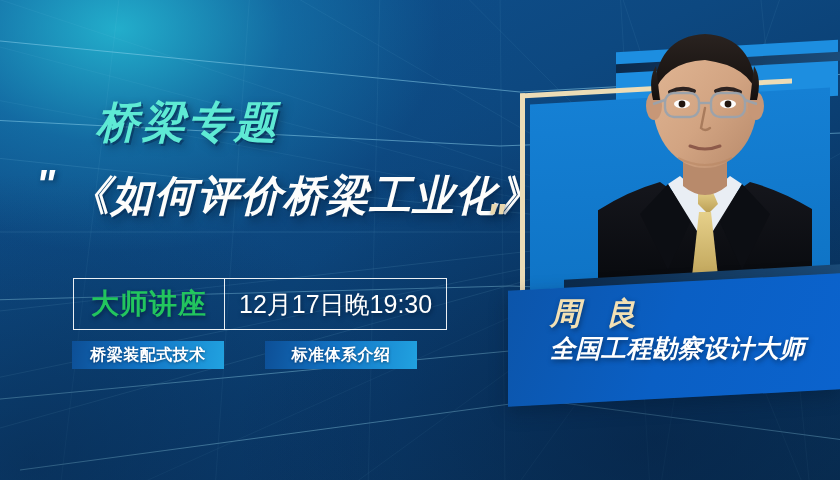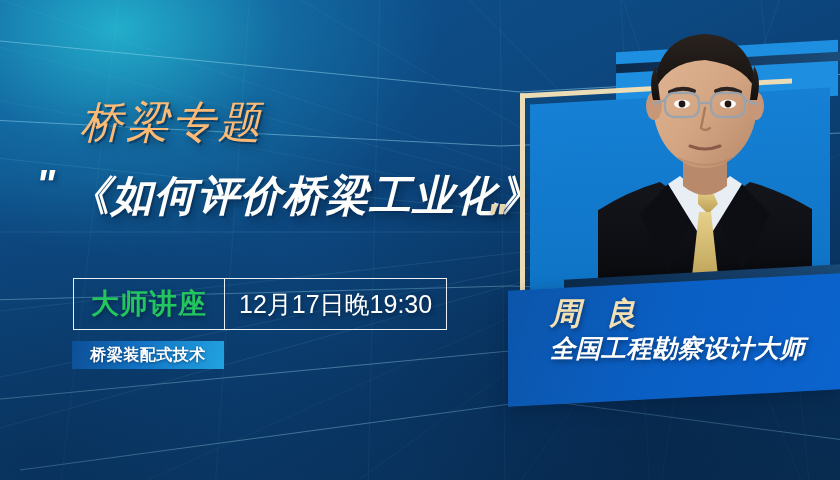--- a/index.html
+++ b/index.html
@@ -24,24 +24,24 @@
       radial-gradient(ellipse 620px 480px at 4% 96%, rgba(6,34,66,.45) 0%, rgba(6,34,66,0) 60%);
   }
   
   .grid-persp{position:absolute;inset:0;opacity:.5;}
   .grid-persp line{stroke:#8fd4ee;stroke-width:.85;opacity:.30;}
   .grid-persp line.soft{opacity:.16;}
   .grid-persp line.horiz{stroke-width:.7;opacity:.20;}
 
   
   .headline{
-    position:absolute;left:80px;top:101px;
-    font-size:43px;font-weight:normal;font-style:italic;
+    position:absolute;left:96px;top:101px;
+    font-size:43px;font-weight:bold;font-style:italic;
     letter-spacing:3px;line-height:1;
-    color:#fdba74;
+    color:#5eead4;
     text-shadow:2px 2px 0 rgba(8,44,84,.55), 4px 4px 9px rgba(4,26,52,.5);
     white-space:nowrap;
   }
   .quote{
     position:absolute;font-style:italic;font-weight:bold;
     font-size:40px;line-height:1;letter-spacing:-3px;
     user-select:none;
   }
   .quote-open{left:36px;top:164px;color:#ffffff;text-shadow:2px 2px 5px rgba(4,26,52,.5);}
   .quote-close{left:486px;top:198px;color:#e8d7ae;text-shadow:2px 2px 5px rgba(4,26,52,.5);}
@@ -195,20 +195,21 @@
   <div class="subtitle">《如何评价桥梁工业化》</div>
   <div class="quote quote-close">"</div>
 
   <div class="infobar">
     <div class="cell lecture">大师讲座</div>
     <div class="cell date">12月17日晚19:30</div>
   </div>
 
   <div class="tags">
     <div class="tag">桥梁装配式技术</div>
+    <div class="tag">标准体系介绍</div>
   </div>
 
   <div class="right-wrap">
     <div class="blue-panel-top"></div>
     <div class="dark-bar a"></div>
     <div class="gold-frame"></div>
     <div class="blue-panel"></div>
 
     <div class="portrait">
       <svg width="214" height="276" viewBox="0 0 214 276">

